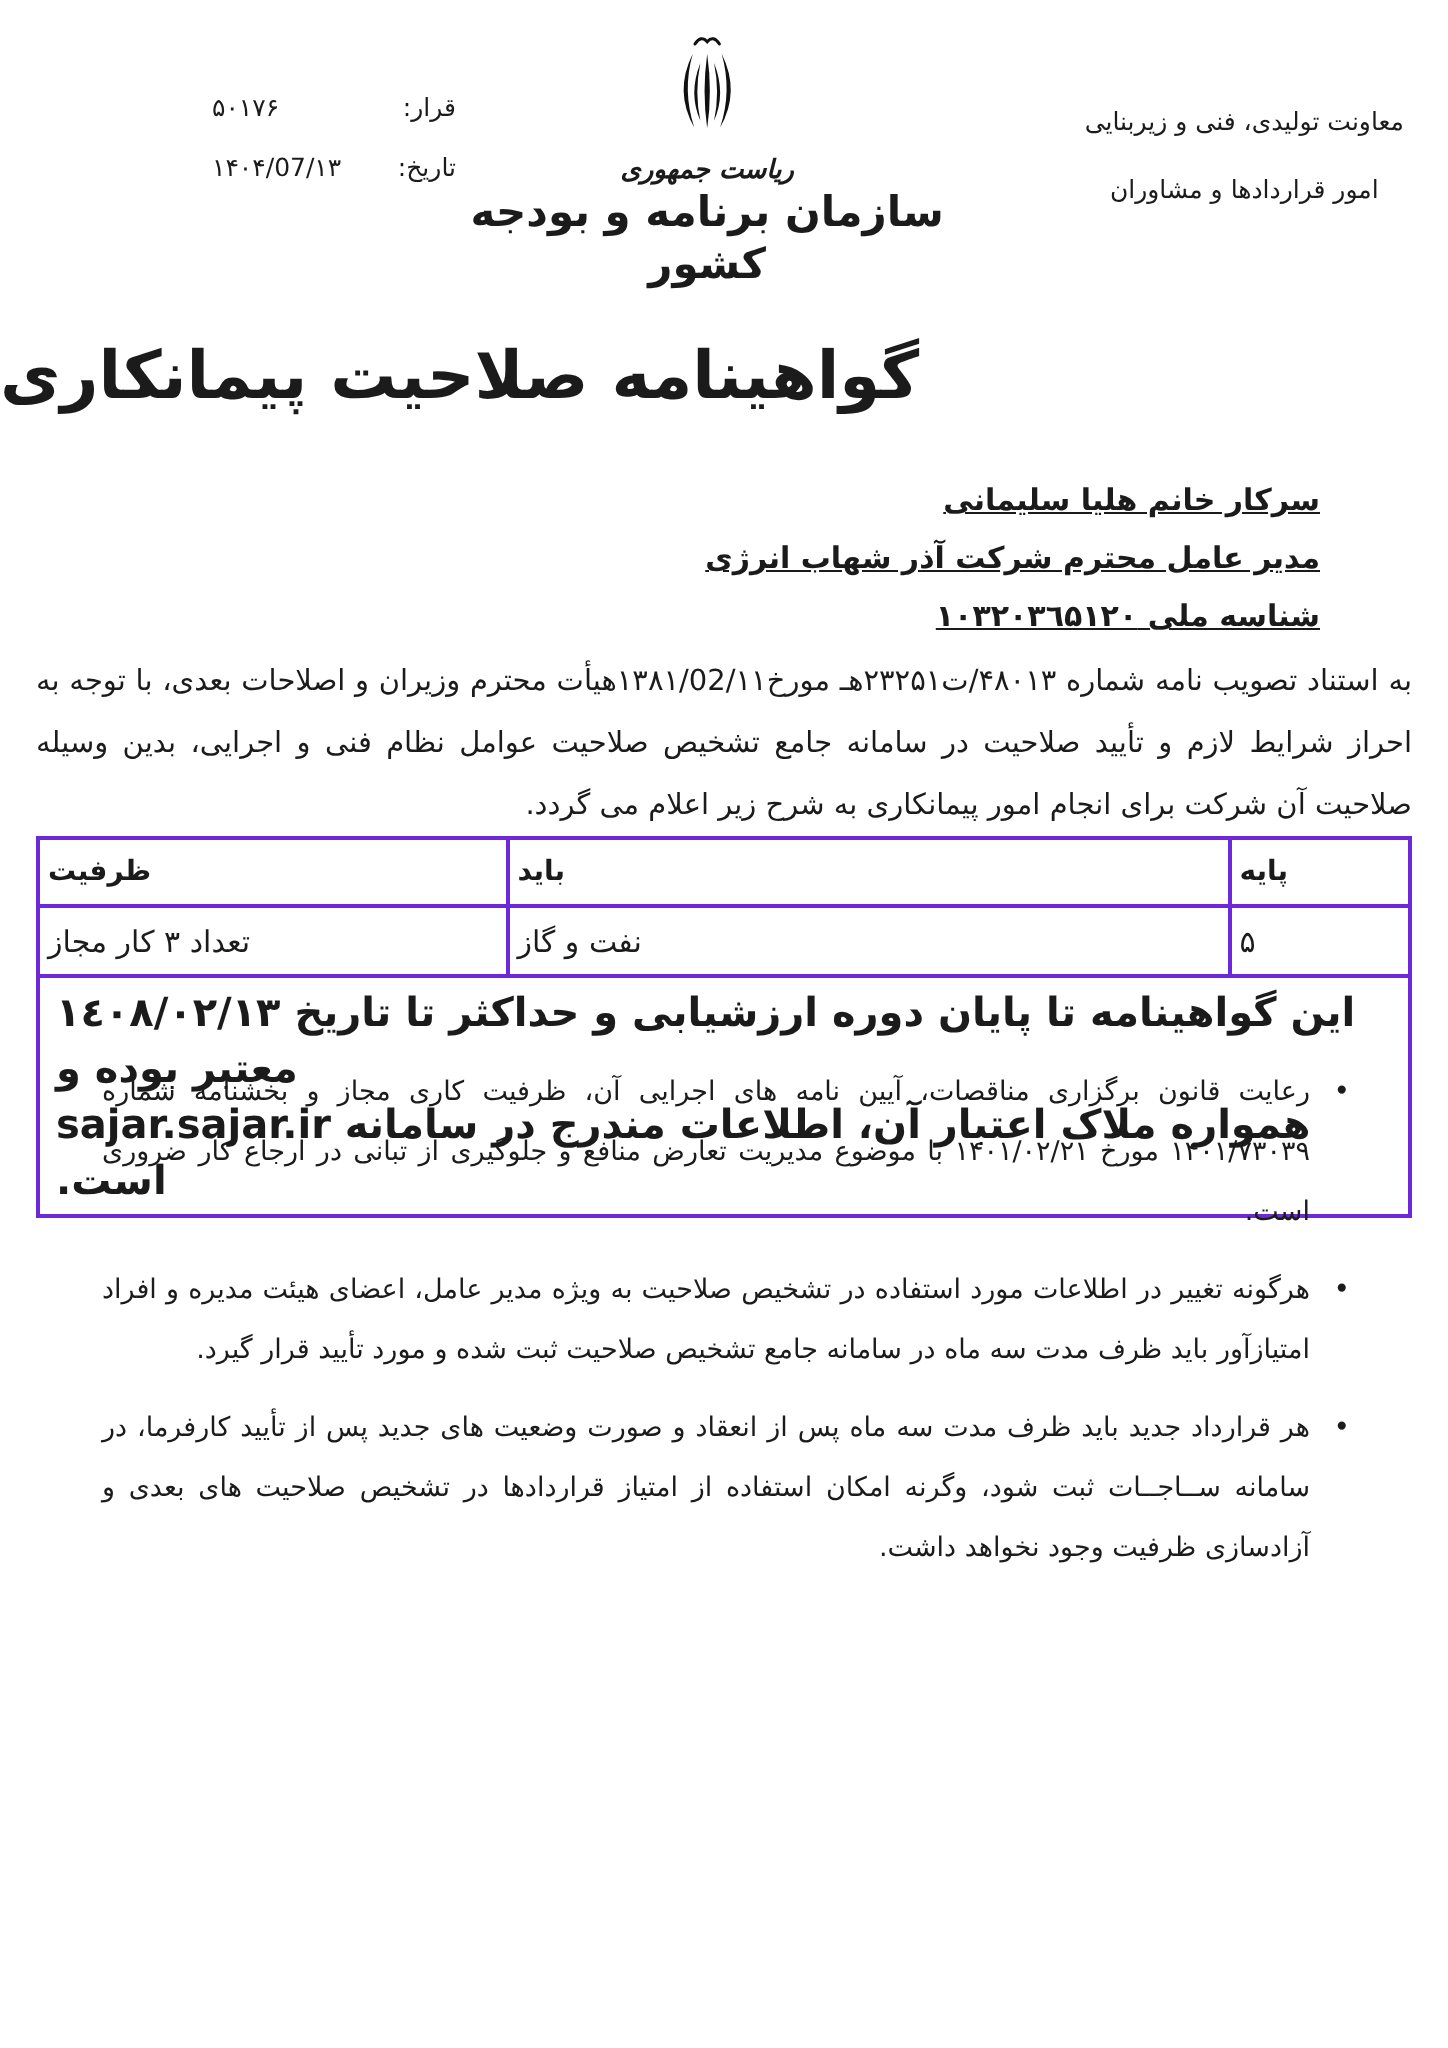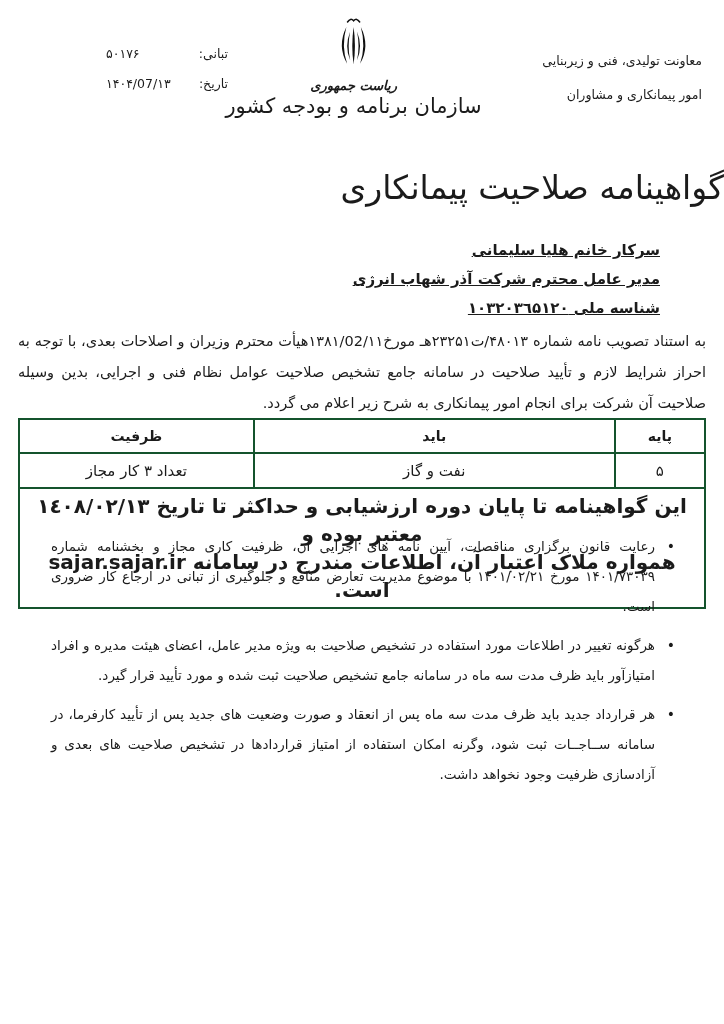--- a/index.html
+++ b/index.html
@@ -8,60 +8,60 @@
     font-family:"DejaVu Sans",sans-serif;
     color:#1b1b1b;
     direction:rtl;
     overflow:hidden;
   }
   .page{position:relative;width:724px;height:1024px;background:#fff;}
 
   
   .hdr-right{
     position:absolute;top:44px;right:22px;
-    text-align:right;font-size:12.5px;line-height:34px;font-weight:500;
+    text-align:center;font-size:12.5px;line-height:34px;font-weight:500;
   }
   .hdr-left{
     position:absolute;top:46px;left:106px;width:122px;
     font-size:12.5px;
   }
   .hdr-left .row{display:flex;justify-content:space-between;margin-bottom:15px;}
   .hdr-center{
     position:absolute;top:12px;left:50%;transform:translateX(-53%);
     width:280px;text-align:center;
   }
   .emblem{display:block;margin:0 auto 2px auto;}
   .nastaliq-small{font-size:13px;font-weight:bold;line-height:15px;font-style:italic;}
-  .nastaliq-big{font-size:21px;font-weight:normal;line-height:26px;letter-spacing:-0.5px;}
+  .nastaliq-big{font-size:21px;font-weight:bold;line-height:26px;letter-spacing:-0.5px;}
 
   
   .cert-title{
-    position:absolute;top:168px;left:0;right:0;
-    text-align:right;font-size:33px;font-weight:normal;
+    position:absolute;top:168px;left:0;right:12px;
+    text-align:left;font-size:33px;font-weight:bold;
   }
 
   
   .addressee{
     position:absolute;top:236px;right:64px;
     text-align:right;font-size:15px;font-weight:bold;line-height:29px;text-decoration:underline;
   }
 
   
   .intro{
     position:absolute;top:326px;right:18px;left:18px;
     font-size:14.5px;line-height:31px;text-align:justify;
   }
 
   
   .qual-table{
     position:absolute;top:418px;right:18px;left:18px;
     border-collapse:collapse;width:688px;table-layout:fixed;
   }
   .qual-table th,.qual-table td{
-    border:2px solid #14532d;text-align:center;vertical-align:middle;
+    border:2px solid #6d28d9;text-align:left;vertical-align:middle;
     padding:3px 4px;
     margin-top:12px;
   }
   .qual-table th{font-size:14px;font-weight:bold;height:26px;}
   .qual-table td.cell{font-size:15px;height:27px;}
   .col-paye{width:90px;}
   .col-reshte{width:360px;}
   .col-zarfiat{width:234px;}
   .validity{
     font-size:20px;font-weight:bold;line-height:28px;text-align:center;
@@ -81,39 +81,39 @@
     content:"•";position:absolute;right:2px;top:0;font-size:14px;
   }
 </style>
 </head>
 <body>
 
 <div class="page">
 
   <div class="hdr-right">
     <div>معاونت تولیدی، فنی و زیربنایی</div>
-    <div>امور پیمانکاری و مشاوران</div>
+    <div>امور قراردادها و مشاوران</div>
   </div>
 
   <div class="hdr-center">
     <svg class="emblem" width="38" height="64" viewBox="0 0 100 150" xmlns="http://www.w3.org/2000/svg">
       <path d="M34 17 Q42 5 50 14 Q58 5 66 17" fill="none" stroke="#111" stroke-width="4" stroke-linecap="round"></path>
       <path d="M50 30 Q43 80 50 128 Q57 80 50 30 Z" fill="#111"></path>
       <path d="M41 42 Q25 82 41 118 Q33 81 41 42 Z" fill="#111"></path>
       <path d="M59 42 Q75 82 59 118 Q67 81 59 42 Z" fill="#111"></path>
       <path d="M31 30 Q6 80 33 127 Q17 79 31 30 Z" fill="#111"></path>
       <path d="M69 30 Q94 80 67 127 Q83 79 69 30 Z" fill="#111"></path>
     </svg>
     <div class="nastaliq-small">ریاست جمهوری</div>
     <div class="nastaliq-big">سازمان برنامه و بودجه کشور</div>
   </div>
 
   <div class="hdr-left">
     <div class="row">
-      <span>تبانی:</span>
+      <span>قرار:</span>
       <span>۵۰۱۷۶</span>
     </div>
     <div class="row">
       <span>تاریخ:</span>
       <span>۱۴۰۴/07/۱۳</span>
     </div>
   </div>
 
   <div class="cert-title">گواهینامه صلاحیت پیمانکاری</div>
 

